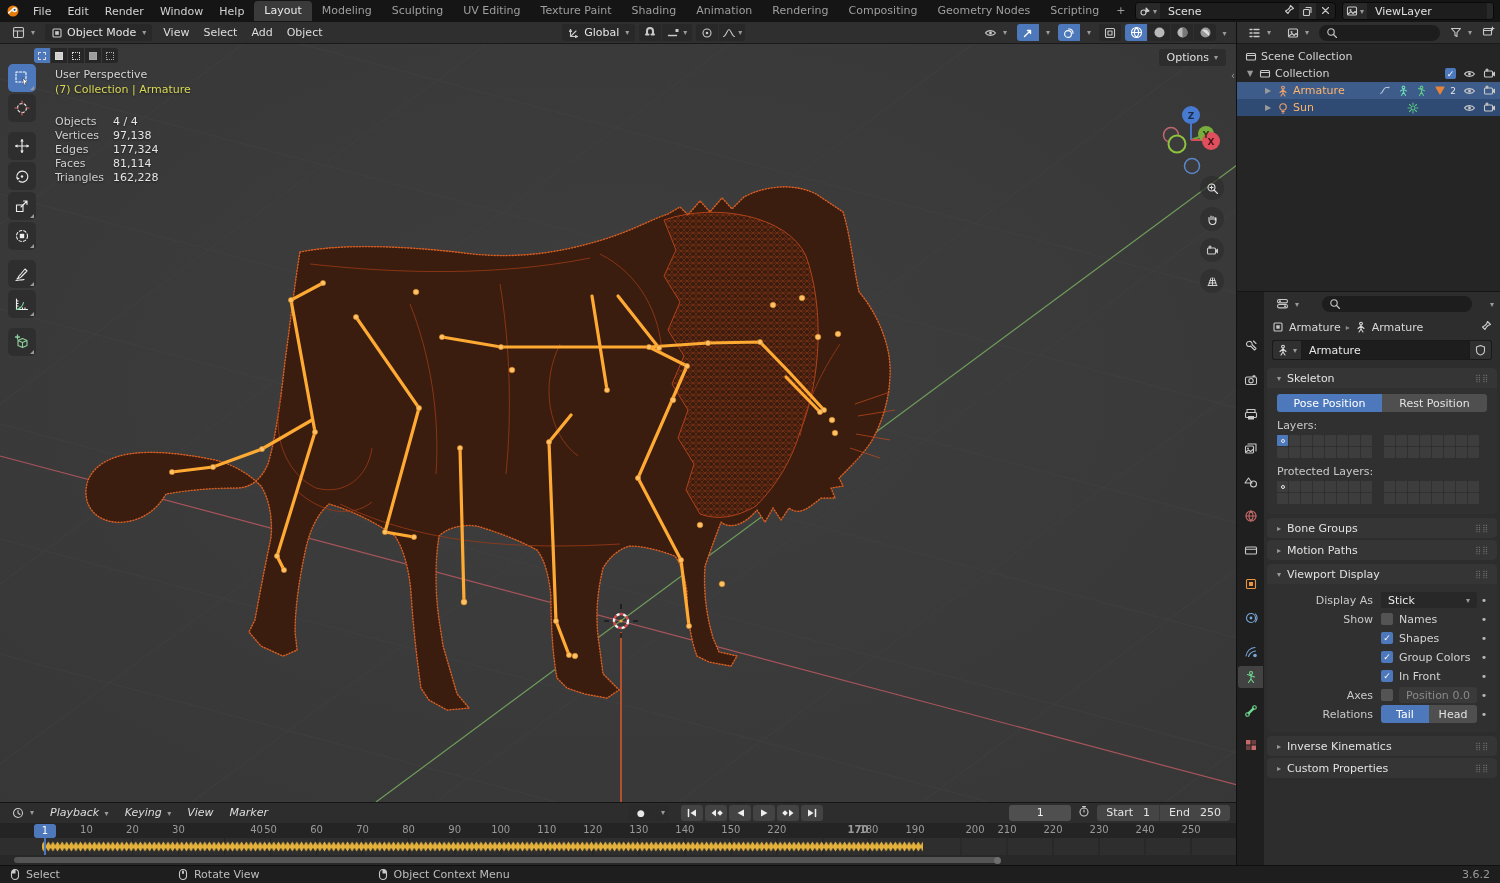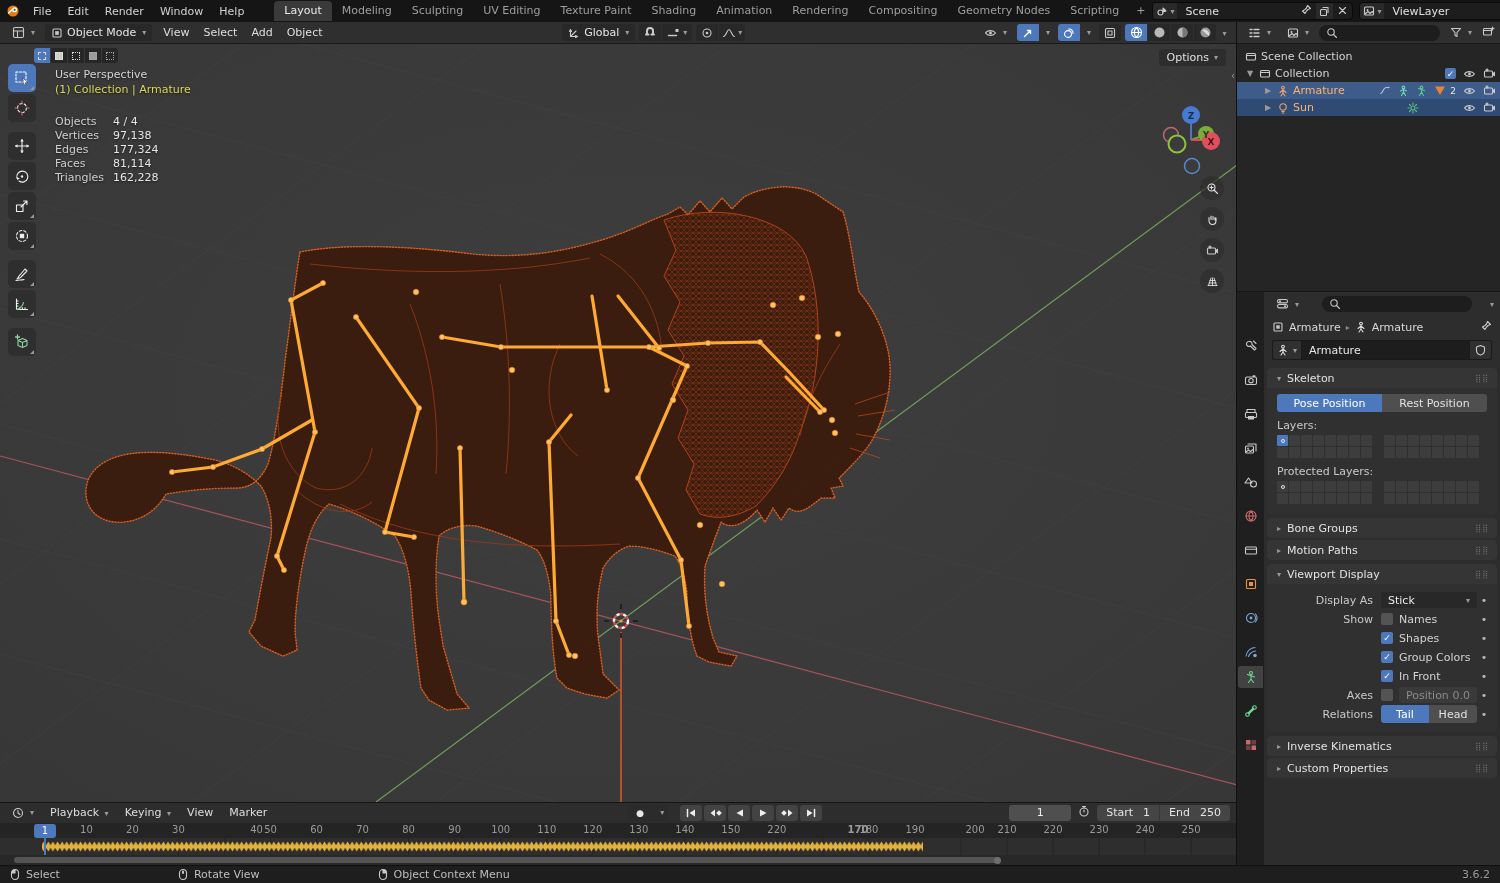--- a/index.html
+++ b/index.html
@@ -5,21 +5,21 @@
   * { box-sizing:border-box; margin:0; padding:0; }
   html,body { width:1500px; height:883px; overflow:hidden; background:#1e1e1e;
     font-family:"DejaVu Sans","Liberation Sans",sans-serif; font-size:11px; color:#d6d6d6;
     -webkit-font-smoothing:antialiased; }
   .app { width:1500px; height:883px; display:flex; flex-direction:column; }
 
   
   .topbar { height:22px; background:#151515; display:flex; align-items:center; padding:0 6px; flex:none; }
   .tb-menus { display:flex; align-items:center; gap:2px; margin-left:6px; }
   .tb-menu { padding:2px 7px; border-radius:3px; color:#d2d2d2; cursor:default; }
-  .tabs { display:flex; align-items:flex-start; height:20px; margin-left:23px; flex:1; }
+  .tabs { display:flex; align-items:flex-start; height:20px; margin-left:3px; flex:1; }
   .tab { padding:3px 10px 4px; color:#9f9f9f; border-radius:4px 4px 0 0; white-space:nowrap; }
   .tab.active { background:#3a3a3a; color:#e8e8e8; }
   .tab.add { color:#9f9f9f; padding:3px 7px; }
   .tb-right { display:flex; align-items:center; gap:6px; margin-left:auto; }
   .id-widget { display:flex; align-items:center; background:#1d1d1d; border:1px solid #090909; border-radius:4px; height:18px; overflow:hidden; }
   .id-widget .icon-btn { background:#292929; height:100%; display:flex; align-items:center; padding:0 3px; }
   .id-widget .id-name { padding:0 8px; min-width:120px; color:#e0e0e0; }
   .id-widget .dim { color:#6f6f6f; }
   i.ic { display:inline-flex; align-items:center; justify-content:center; font-style:normal; line-height:1; }
   i.ic svg { display:block; }
@@ -121,21 +121,21 @@
   .dropdown .chev { margin-left:auto; }
   .cbx { width:12px; height:12px; border-radius:2px; background:#545454; display:flex; align-items:center; justify-content:center; color:#fff; font-size:9px; flex:none; }
   .cbx.on { background:#4d79bc; }
   .cbx-lbl { color:#d2d2d2; }
   .dis-field { flex:1; background:#3a3a3a; border-radius:3px; height:16px; display:flex; align-items:center; padding:0 7px; color:#8a8a8a; }
   .dis-field .rv { margin-left:auto; }
 
   
   .timeline { height:63px; flex:none; display:flex; flex-direction:column; background:#282828; border-top:1px solid #151515; }
   .tl-header { height:20px; background:#2d2d2d; display:flex; align-items:center; padding:0 6px; gap:4px; }
-  .tl-menu { padding:2px 6px; color:#dedede; }
+  .tl-menu { padding:2px 6px; color:#dedede;font-style:italic; }
   .transport { display:flex; gap:2px; margin-left:8px; }
   .tr-btn { width:22px; height:16px; background:#434343; border-radius:3px; display:flex; align-items:center; justify-content:center; }
   .rec-btn { width:26px; height:16px; background:#2b2b2b; border-radius:3px 0 0 3px; display:flex; align-items:center; justify-content:center; color:#e8e8e8; font-size:9px; }
   .rec-chev { width:14px; height:16px; background:#2b2b2b; border-radius:0 3px 3px 0; display:flex; align-items:center; justify-content:center; }
   .frame-field { width:62px; height:16px; background:#4f4f4f; border-radius:3px; display:flex; align-items:center; justify-content:center; color:#f0f0f0; }
   .range-group { display:flex; align-items:center; height:16px; background:#454545; border-radius:3px; overflow:hidden; }
   .range-group .rg { display:flex; align-items:center; gap:10px; padding:0 9px; height:100%; color:#e4e4e4; }
   .range-group .rg + .rg { border-left:1px solid #383838; }
   .tl-ruler { position:relative; height:16px; background:#242424; }
   .tl-ruler .tick-lbl { position:absolute; top:1px; transform:translateX(-50%); color:#9a9a9a; font-size:10px; }
@@ -612,21 +612,21 @@
               <svg width="16" height="16" viewBox="0 0 16 16" fill="none" stroke="#c9c9c9" stroke-width="1.1" stroke-linecap="round" stroke-linejoin="round">
                 <path d="M4 6.5 L8.5 4.5 L13 6.5 L13 11.5 L8.5 13.5 L4 11.5 Z M4 6.5 L8.5 8.5 L13 6.5 M8.5 8.5 V13.5" stroke="#8fd19e"></path>
                 <path d="M3.5 1 v4 M1.5 3 h4" stroke="#8fd19e" stroke-width="1.3"></path>
               </svg>
               <span class="corner"></span>
             </div>
           </div>
 
         <div class="overlay-stats">
           <div>User Perspective</div>
-          <div class="ctx-line">(1) Collection | Armature</div>
+          <div class="ctx-line">(7) Collection | Armature</div>
           <div class="stats-table" id="stats-table">
               <div>
                 <span class="sl">Objects</span>
                 <span class="sv">4 / 4</span>
               </div>
               <div>
                 <span class="sl">Vertices</span>
                 <span class="sv">97,138</span>
               </div>
               <div>

